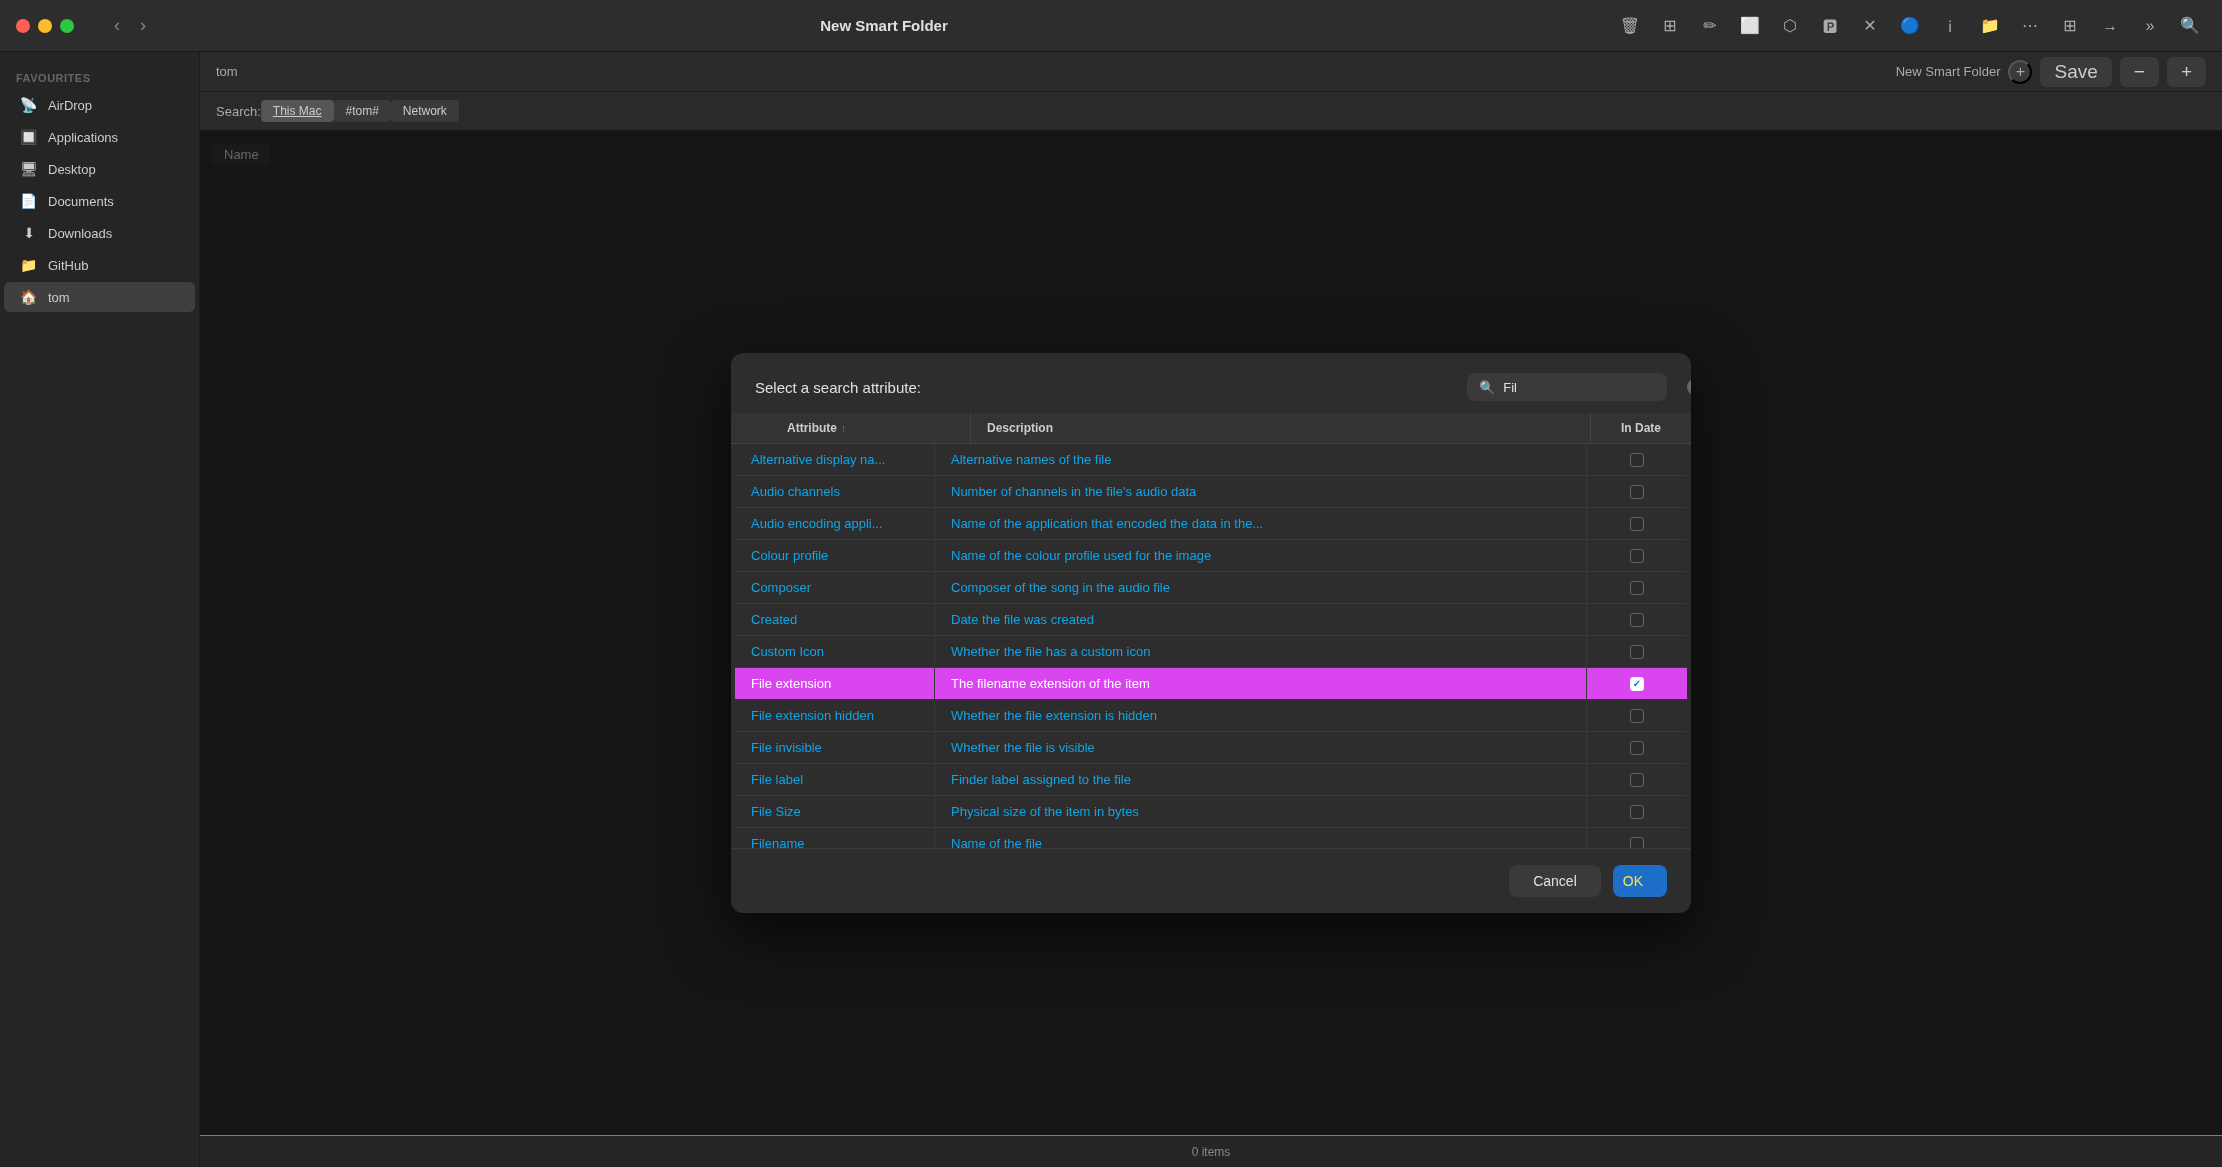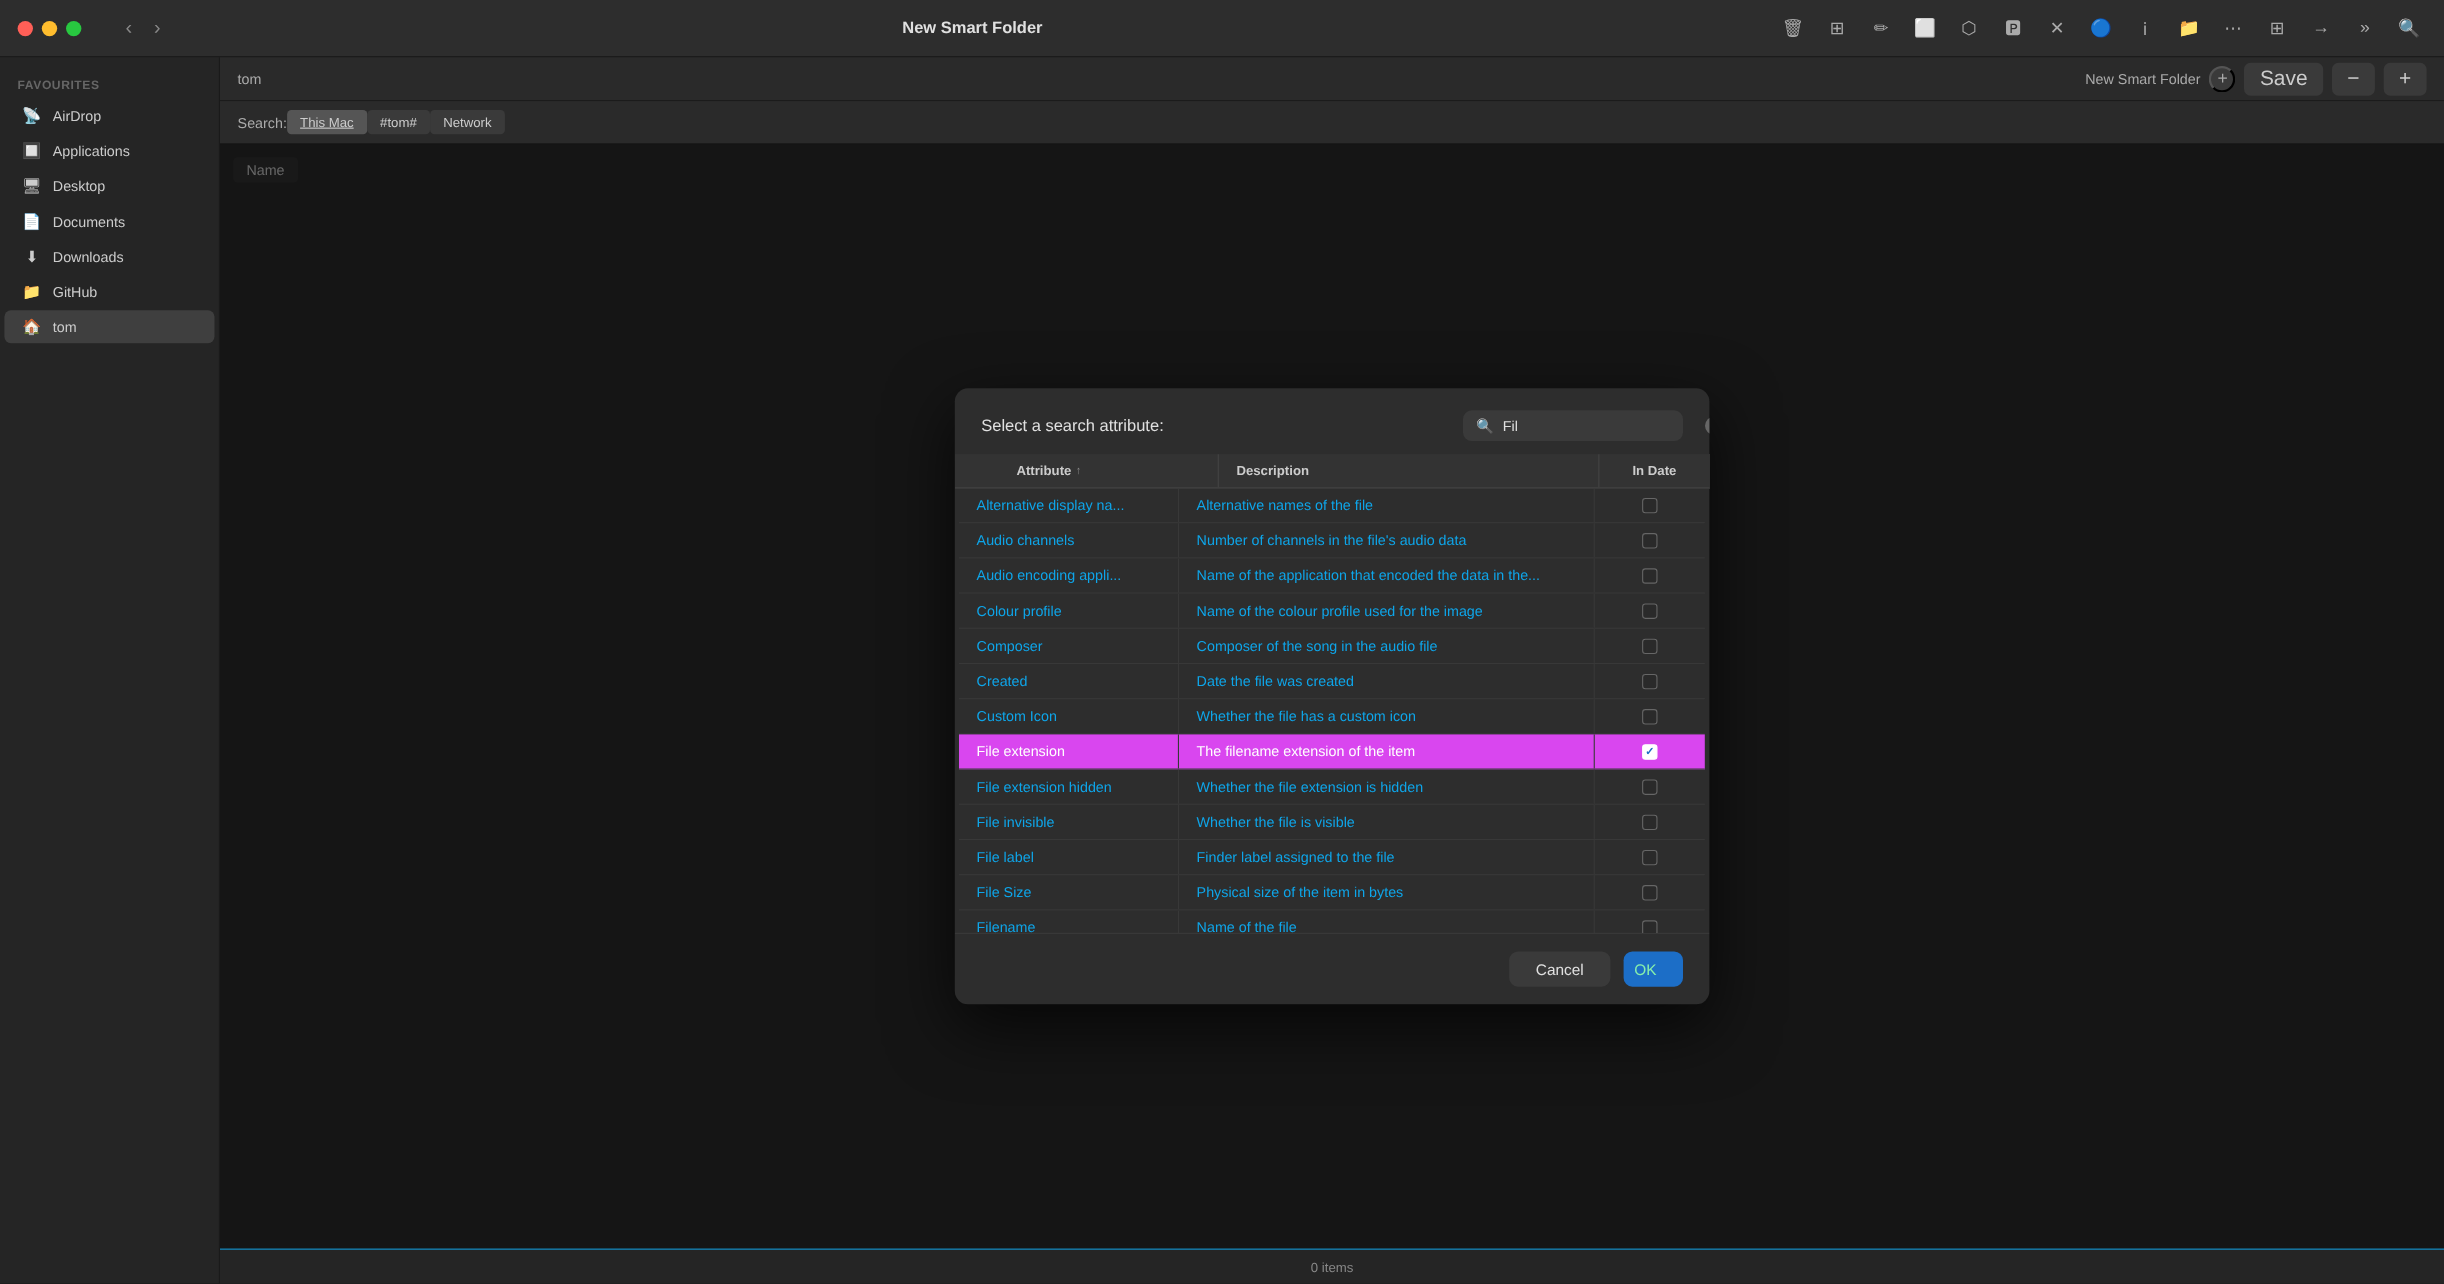--- a/index.html
+++ b/index.html
@@ -198,21 +198,21 @@
       background: rgba(0,0,0,0.5);
       display: flex;
       align-items: center;
       justify-content: center;
       z-index: 100;
     }
 
     .modal {
       background: #2d2d2d;
       border-radius: 12px;
-      width: 686px;
+      width: 960px;
       max-height: 560px;
       display: flex;
       flex-direction: column;
       box-shadow: 0 20px 60px rgba(0,0,0,0.7);
       overflow: hidden;
     }
 
     .modal-header {
       display: flex;
       align-items: center;
@@ -356,21 +356,21 @@
       font-weight: 500;
       cursor: pointer;
       border: none;
     }
     .btn-cancel {
       background: #3a3a3a;
       color: #e0e0e0;
     }
     .btn-ok {
       background: #1c6ec7;
-      color: #86efac;
+      color: #fde047;
       padding-left: 10px;
     }
 
     .add-tab-btn {
       width: 24px;
       height: 24px;
       border-radius: 50%;
       background: #3a3a3a;
       color: #aaa;
       display: flex;

